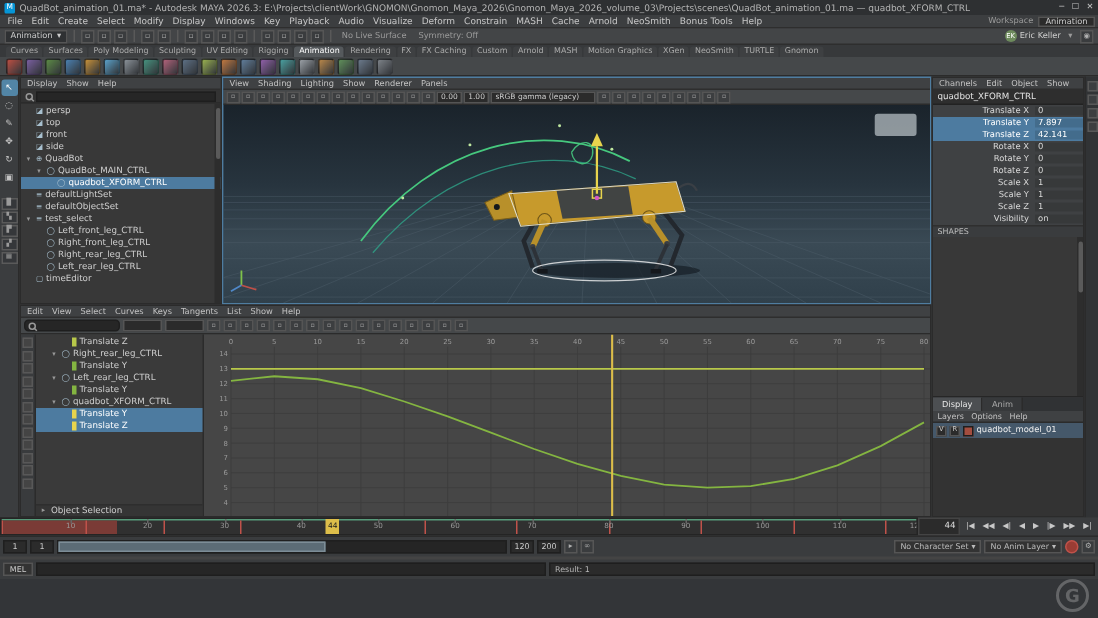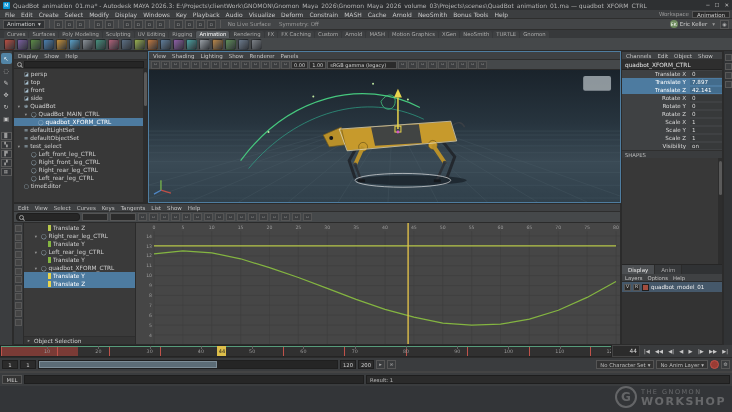--- a/index.html
+++ b/index.html
@@ -799,19 +799,15 @@
   <div class="cmdrow">
     <div class="mellabel">MEL</div>
     <div class="melinput"></div>
     <div class="melresult">Result: 1</div>
   </div>
 
   <div class="helpbar"></div>
 
   <div class="watermark">
     <div class="wmlogo">G</div>
-    <div class="wmtext">
-      <div class="wm1">THE GNOMON</div>
-      <div class="wm2">WORKSHOP</div>
-    </div>
   </div>
 
 </div>
 
 </body></html>

